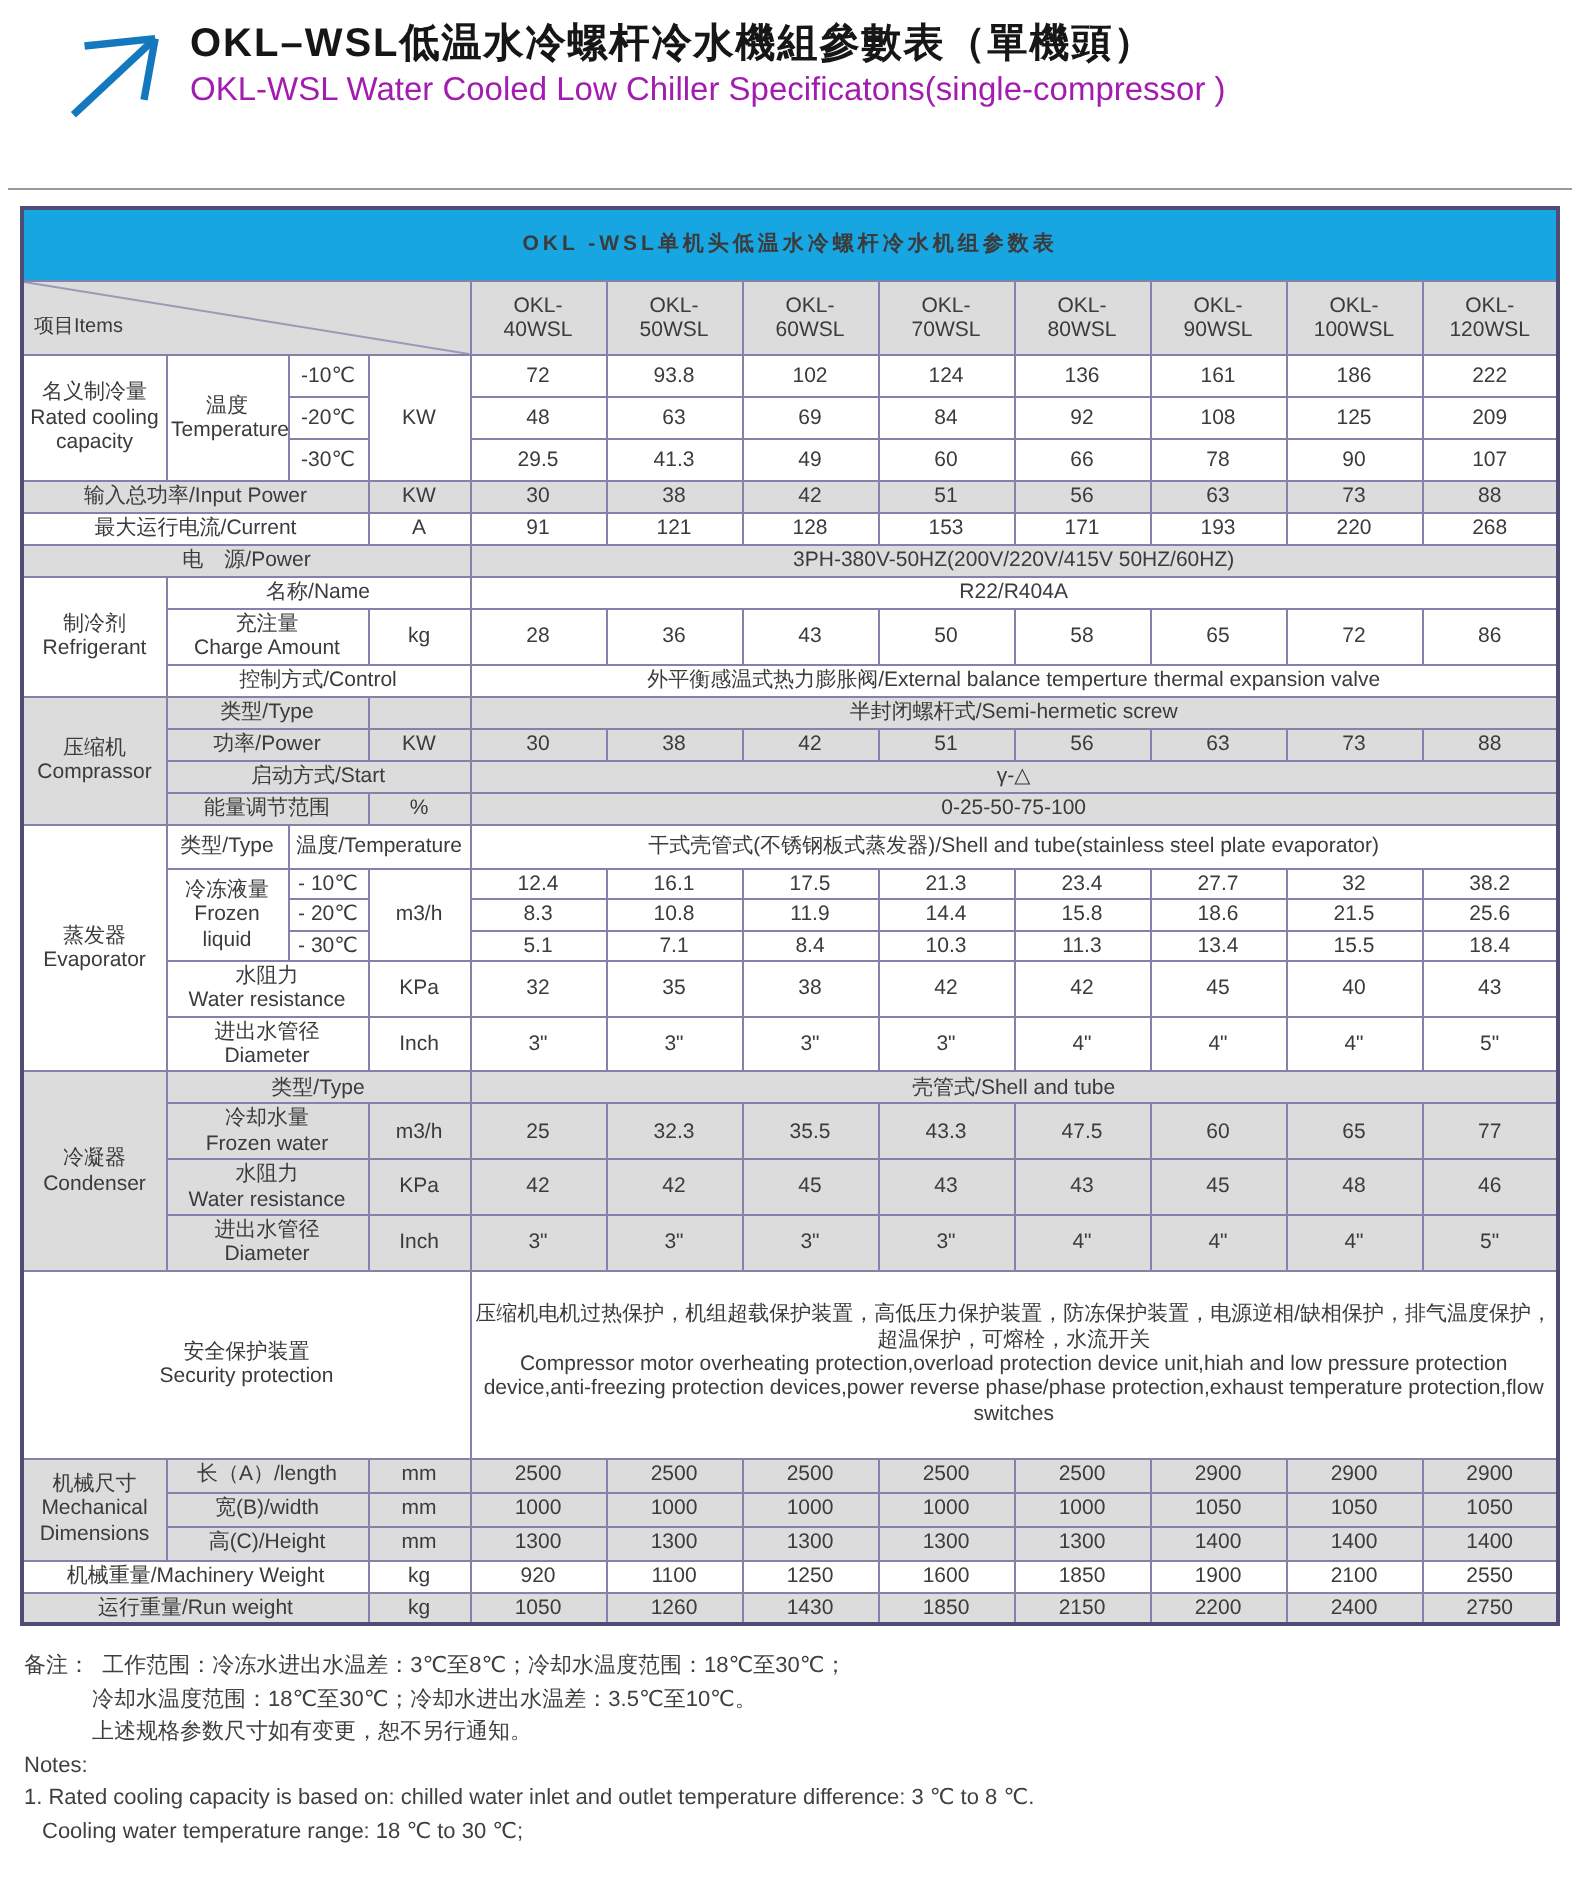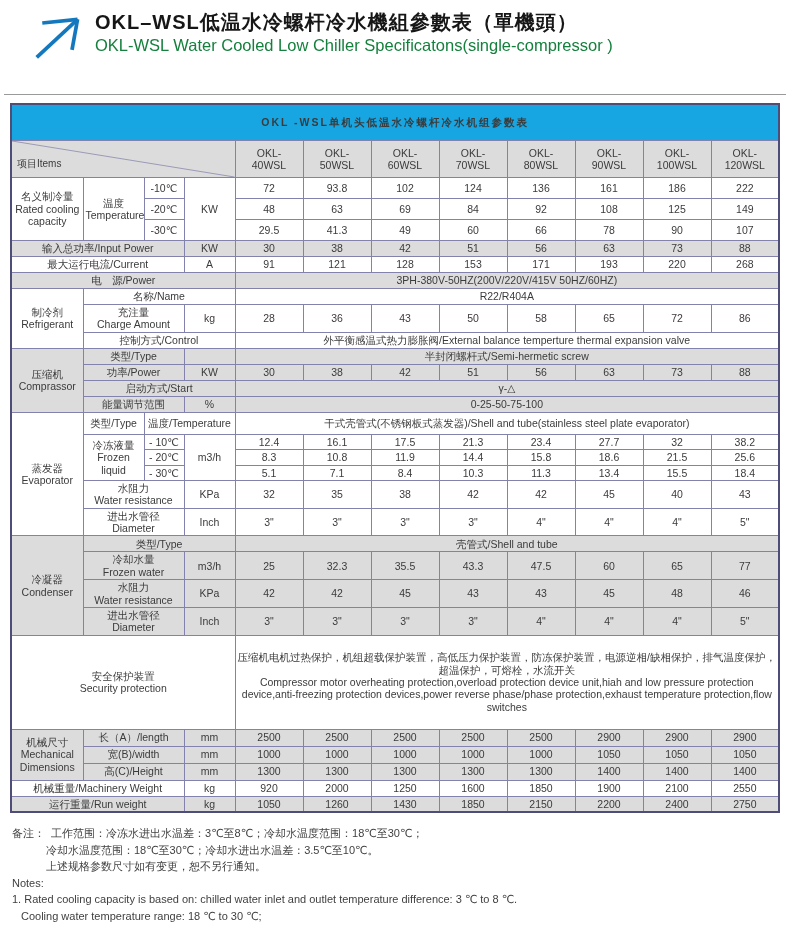--- a/index.html
+++ b/index.html
@@ -6,21 +6,21 @@
   body {
     width:790px; height:944px; overflow:hidden;
     font-family:"Liberation Sans","DejaVu Sans",sans-serif;
     color:#3b3b3b;
   }
   
   .page-header { position:relative; padding:10px 0 0 0; height:76px; }
   .logo { position:absolute; left:30px; top:10px; width:58px; height:52px; }
   .titles { margin-left:95px; }
   .title-zh { font-size:20px; font-weight:bold; color:#161616; letter-spacing:1px; line-height:1.2; }
-  .title-en { font-size:16.5px; color:#15803d; margin-top:2px; }
+  .title-en { font-size:16.5px; color:#a21caf; margin-top:2px; }
   .header-rule { height:1px; background:#9a9a9a; margin:8px 4px 0 4px; }
 
   
   table.spec { border-collapse:collapse; table-layout:fixed; width:770px; margin:8px 0 0 10px;border-radius:23px; }
   table.spec td {
     border:1px solid #8282ac;
     font-size:10.5px; text-align:center; vertical-align:middle;
     padding:1px 2px; line-height:1.18; color:#3b3b3b;
     overflow:hidden;
   }
@@ -129,21 +129,21 @@
   </tr>
   <tr class="h21">
     <td>-20℃</td>
     <td>48</td>
     <td>63</td>
     <td>69</td>
     <td>84</td>
     <td>92</td>
     <td>108</td>
     <td>125</td>
-    <td>149</td>
+    <td>209</td>
   </tr>
   <tr class="h21">
     <td>-30℃</td>
     <td>29.5</td>
     <td>41.3</td>
     <td>49</td>
     <td>60</td>
     <td>66</td>
     <td>78</td>
     <td>90</td>
@@ -393,21 +393,21 @@
     <td>1300</td>
     <td>1300</td>
     <td>1400</td>
     <td>1400</td>
     <td>1400</td>
   </tr>
   <tr class="h16">
     <td colspan="3">机械重量/Machinery Weight</td>
     <td>kg</td>
     <td>920</td>
-    <td>2000</td>
+    <td>1100</td>
     <td>1250</td>
     <td>1600</td>
     <td>1850</td>
     <td>1900</td>
     <td>2100</td>
     <td>2550</td>
   </tr>
   <tr class="shade h16">
     <td colspan="3">运行重量/Run weight</td>
     <td>kg</td>

